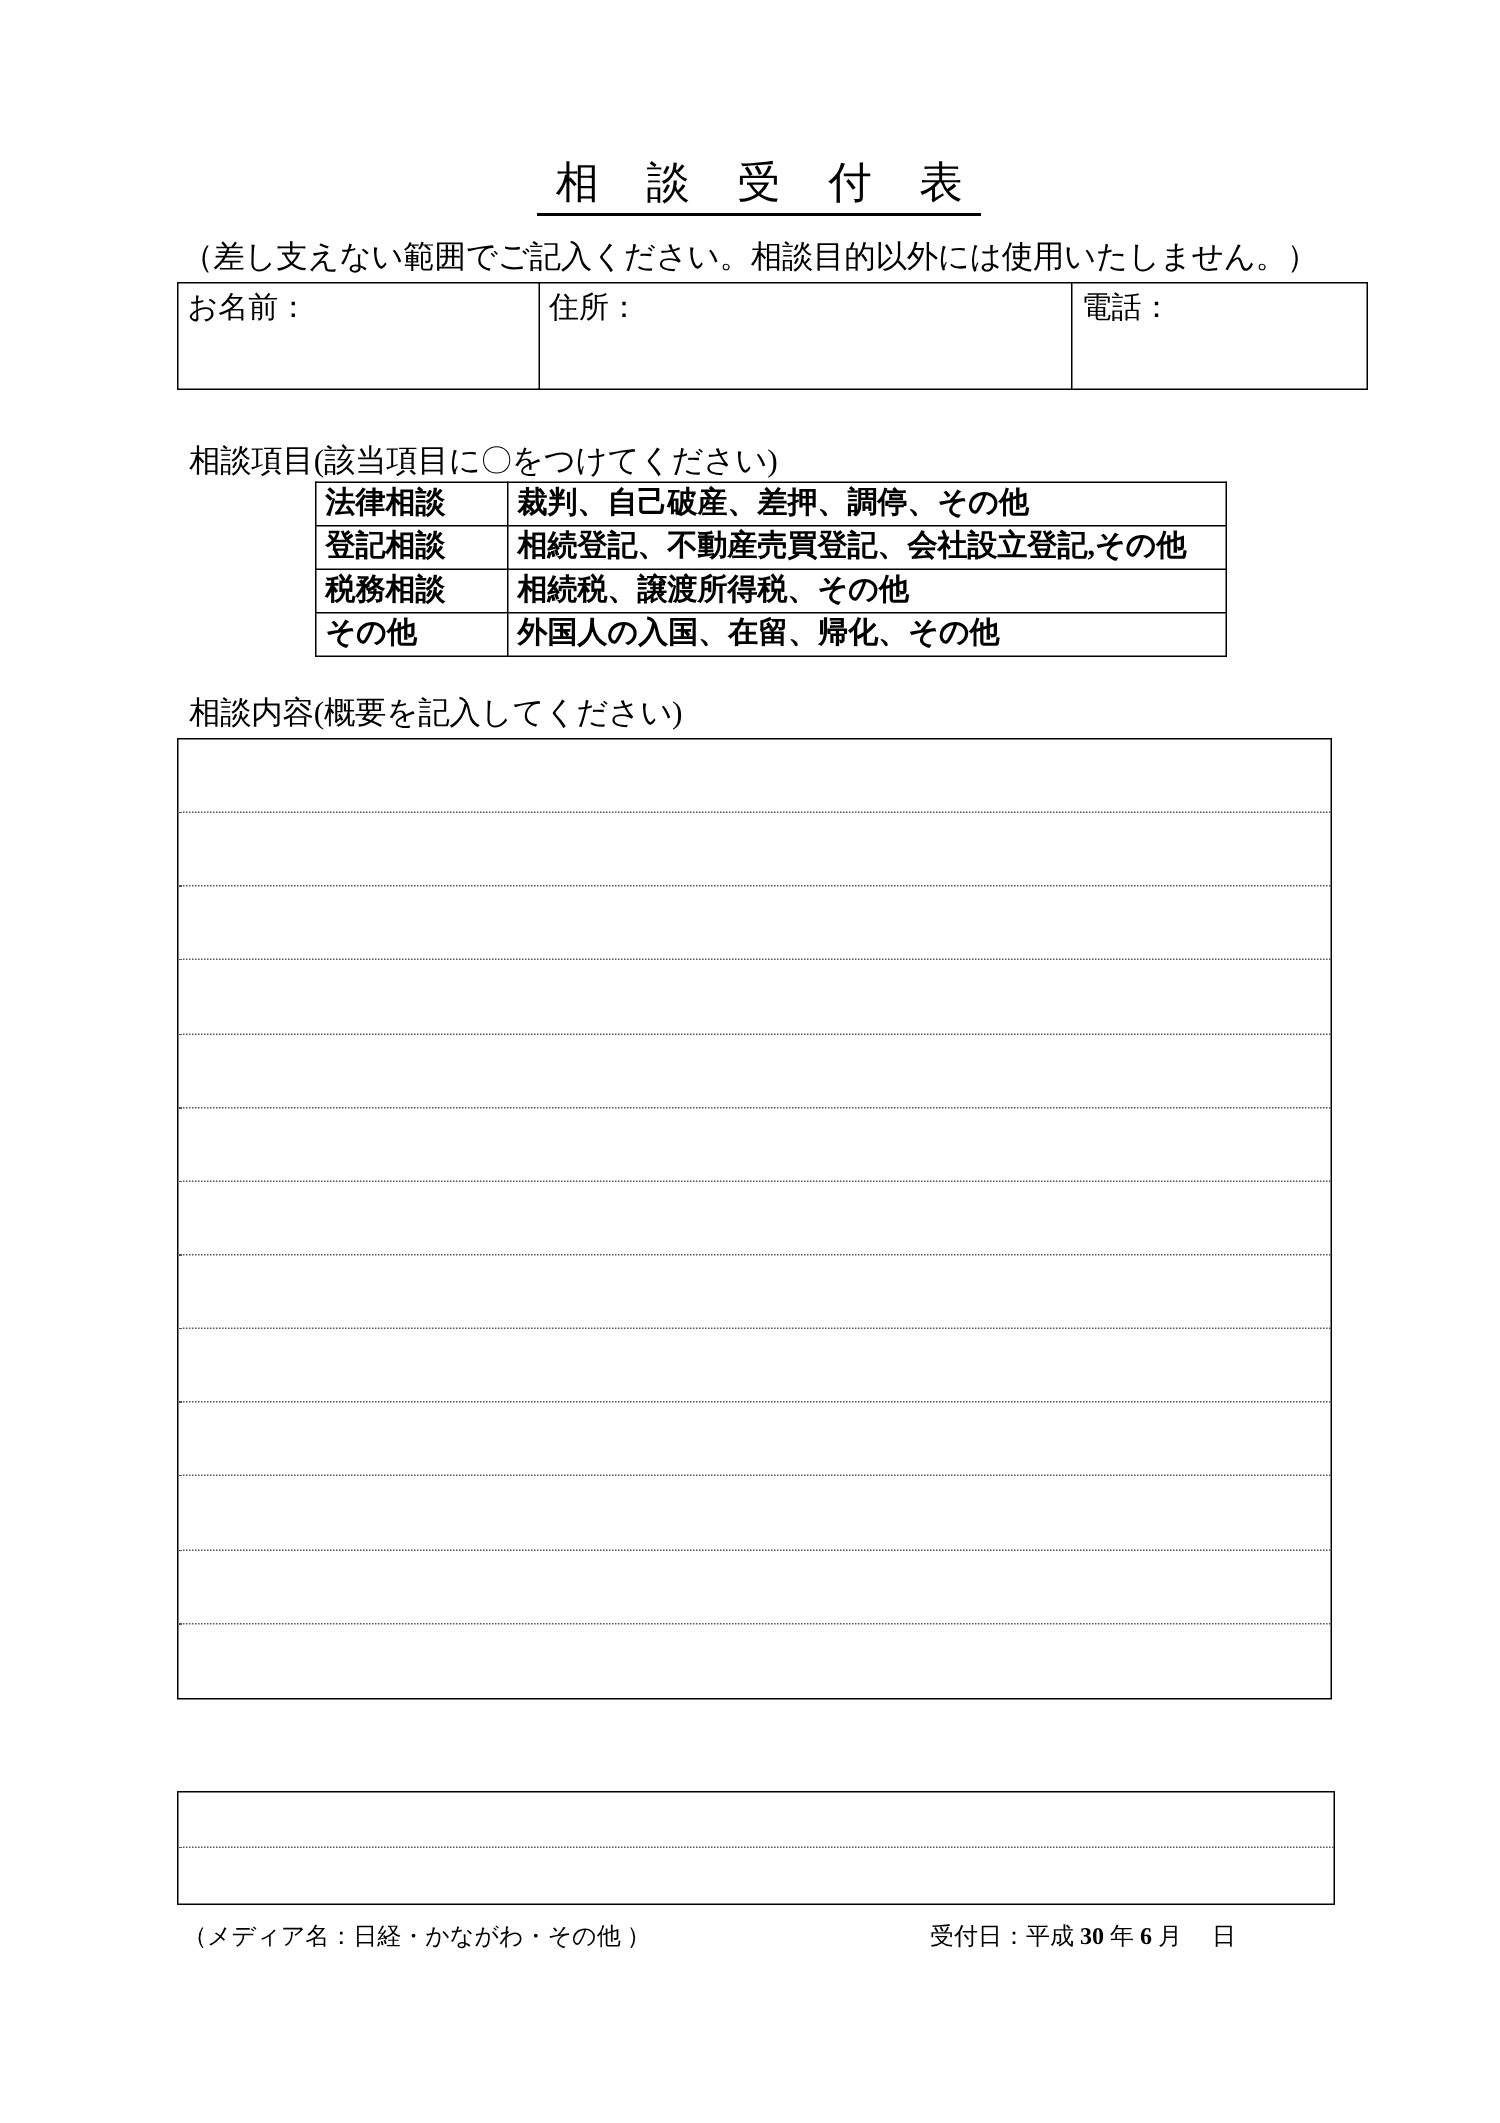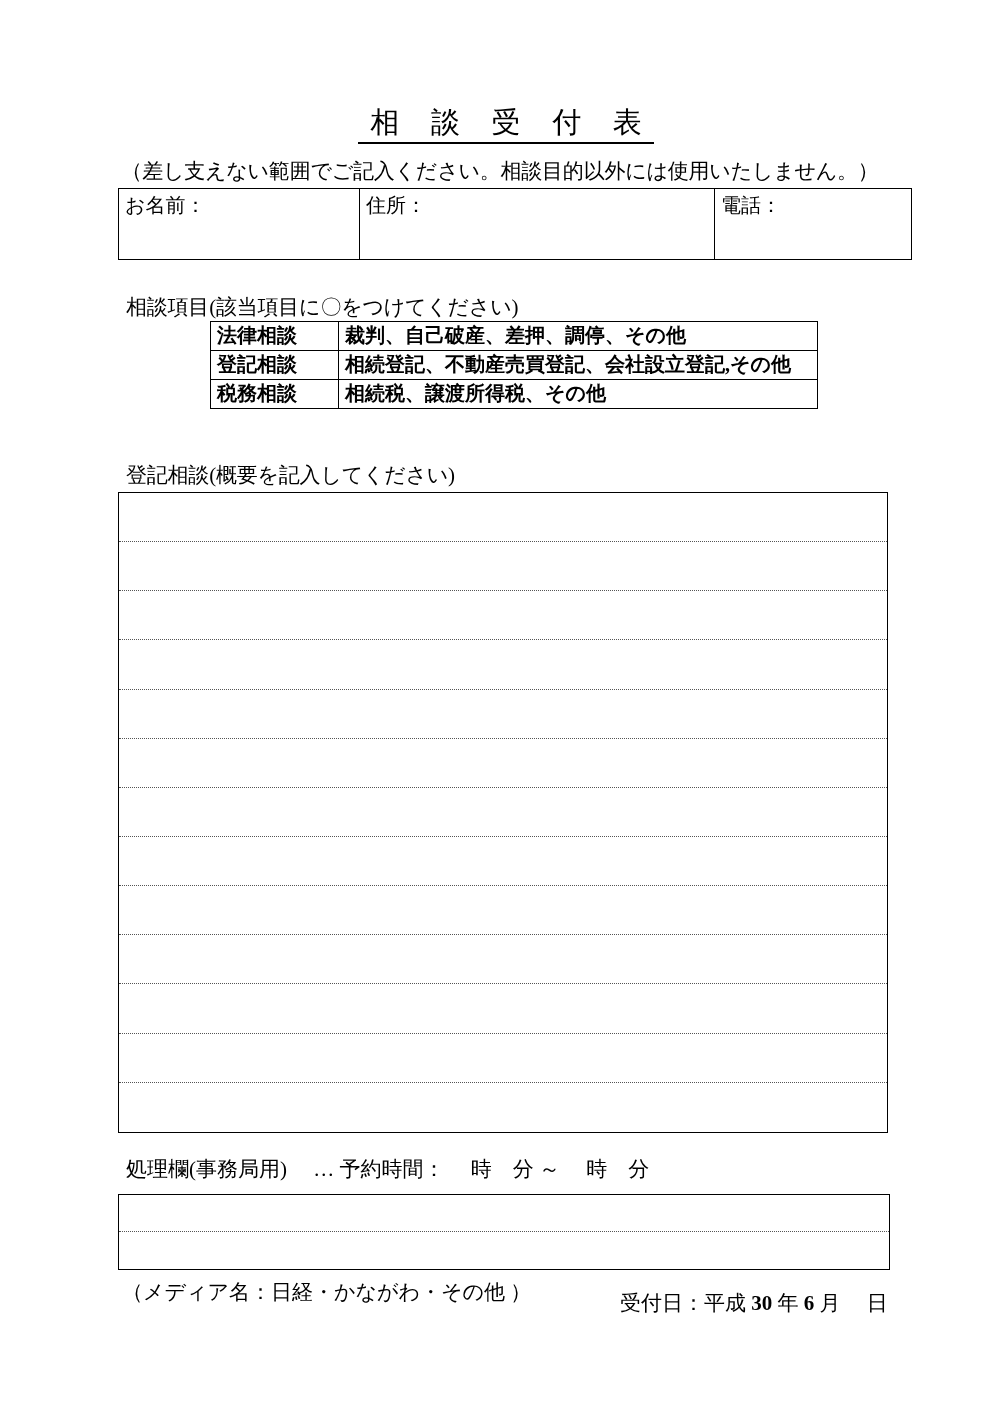--- a/index.html
+++ b/index.html
@@ -165,35 +165,34 @@
   }
   .proc-box .rule-row:last-child { border-bottom: none; }
 
   
   .footer {
     position: absolute;
     top: 1276px;
     left: 118px;
     width: 780px;
     height: 32px;
-    font-size: 21px;
+    font-size: 16px;
     line-height: 32px;
   }
   .footer .media {
     position: absolute;
     left: 4px;
     top: 0;
     white-space: pre;
   }
   .footer .recv {
     position: absolute;
     left: 502px;
     top: 0;
     white-space: pre;
-    margin-top: 11px;
   }
   .footer b { font-weight: 700; }
 </style>
 </head>
 <body>
 
 <div class="page">
 
   <div class="title">
     <span class="title-inner">相 談 受 付 表</span>
@@ -226,42 +225,45 @@
       <td>裁判、自己破産、差押、調停、その他</td>
     </tr>
     <tr>
       <td class="cat">登記相談</td>
       <td>相続登記、不動産売買登記、会社設立登記,その他</td>
     </tr>
     <tr>
       <td class="cat">税務相談</td>
       <td>相続税、譲渡所得税、その他</td>
     </tr>
+    <tr>
+      <td class="cat">その他</td>
+      <td>外国人の入国、在留、帰化、その他</td>
+    </tr>
   </tbody>
     </table>
 
-  <div class="content-caption">登記相談(概要を記入してください)</div>
+  <div class="content-caption">相談内容(概要を記入してください)</div>
 
   <div class="content-box" id="content-box">
       <div class="rule-row" style="height: 7.69231%;"></div>
       <div class="rule-row" style="height: 7.69231%;"></div>
       <div class="rule-row" style="height: 7.69231%;"></div>
       <div class="rule-row" style="height: 7.69231%;"></div>
       <div class="rule-row" style="height: 7.69231%;"></div>
       <div class="rule-row" style="height: 7.69231%;"></div>
       <div class="rule-row" style="height: 7.69231%;"></div>
       <div class="rule-row" style="height: 7.69231%;"></div>
       <div class="rule-row" style="height: 7.69231%;"></div>
       <div class="rule-row" style="height: 7.69231%;"></div>
       <div class="rule-row" style="height: 7.69231%;"></div>
       <div class="rule-row" style="height: 7.69231%;"></div>
       <div class="rule-row" style="height: 7.69231%;"></div>
     </div>
 
-  <div class="proc-line">処理欄(事務局用)　 … 予約時間：　 時　分 ～ 　時　分</div>
 
   <div class="proc-box" id="proc-box">
       <div class="rule-row" style="height: 50%;"></div>
       <div class="rule-row" style="height: 50%;"></div>
     </div>
 
   <div class="footer">
     <span class="media">（メディア名：日経・かながわ・その他 ）</span>
     <span class="recv"><span>受付日：平成 </span><b>30</b><span> 年 </span><b>6</b><span> 月　 日</span></span>
   </div>

